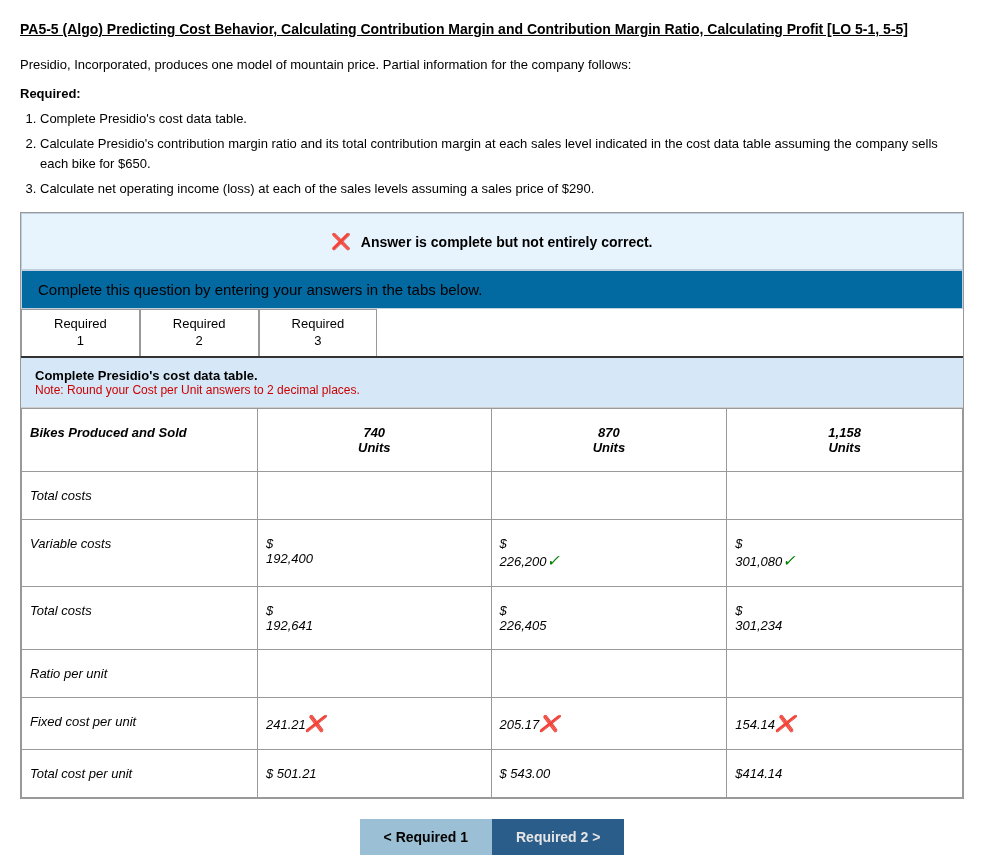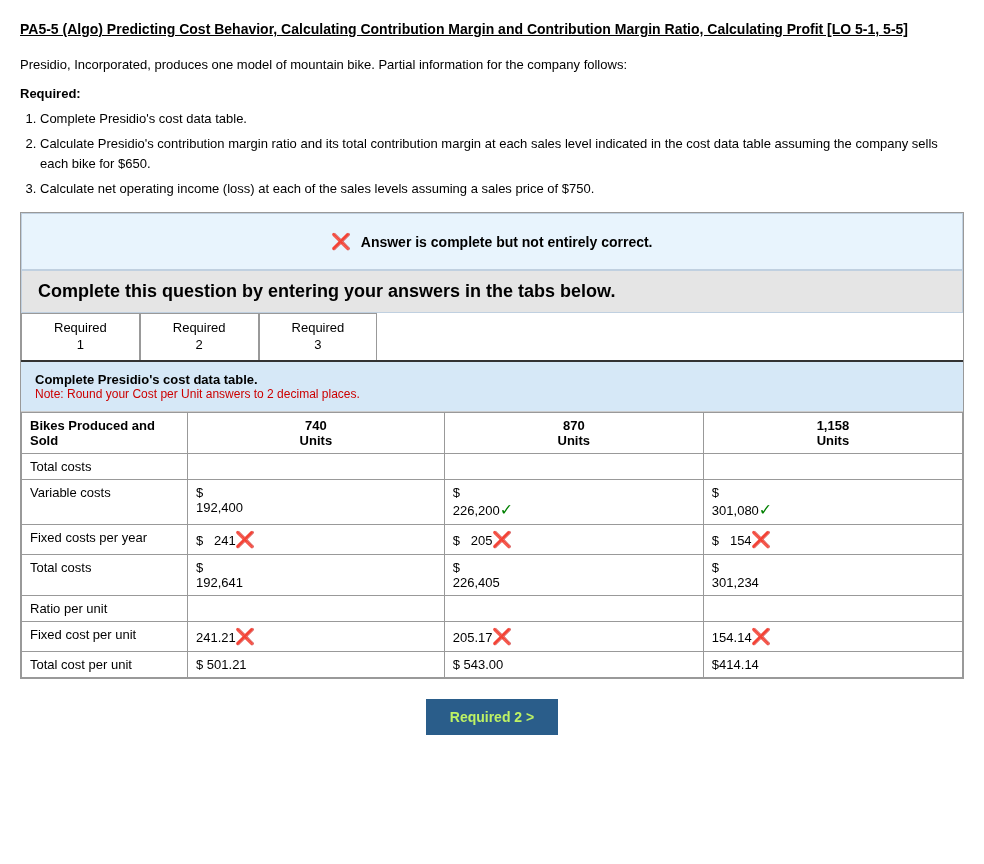--- a/index.html
+++ b/index.html
@@ -43,25 +43,25 @@
       font-weight: bold;
       font-size: 14px;
     }
     .alert-icon {
       color: #c00;
       font-size: 16px;
       margin-right: 6px;
     }
     .complete-box {
       border: 1px solid #c0d0e0;
-      background: #e5e5e5;
+      background: #0369a1;
       padding: 10px 16px;
       margin-bottom: 0;
-      font-weight: bold;
-      font-size: 18px;
+      font-weight: normal;
+      font-size: 15px;
     }
     .outer-border {
       border: 1px solid #999;
       margin-bottom: 16px;
     }
     
     .tabs-row {
       display: flex;
       border-bottom: 2px solid #333;
       margin-bottom: 0;
@@ -94,30 +94,31 @@
       font-size: 12px;
     }
     
     .data-table {
       width: 100%;
       border-collapse: collapse;
       font-size: 13px;
     }
     .data-table th, .data-table td {
       border: 1px solid #999;
-      padding: 5px 8px;
+      padding: 16px 8px;
       vertical-align: top;
+      font-style: italic;
     }
     .data-table th {
       text-align: center;
       font-weight: bold;
       background: #fff;
     }
     .data-table td:first-child {
-      width: 166px;
+      width: 236px;
     }
     .indent {
       padding-left: 20px;
     }
     .check-green {
       color: green;
       font-size: 16px;
     }
     .check-red {
       color: red;
@@ -139,36 +140,36 @@
       font-weight: bold;
       cursor: pointer;
       border: none;
     }
     .nav-btn-prev {
       background: #9bbfd4;
       color: #000;
     }
     .nav-btn-next {
       background: #2a5d8a;
-      color: #bef264;
+      color: #e5e5e5;
     }
   </style>
 </head>
 <body>
 
 <div class="page-title">PA5-5 (Algo) Predicting Cost Behavior, Calculating Contribution Margin and Contribution Margin Ratio, Calculating Profit [LO 5-1, 5-5]</div>
 
-<div class="intro-text">Presidio, Incorporated, produces one model of mountain bike. Partial information for the company follows:</div>
+<div class="intro-text">Presidio, Incorporated, produces one model of mountain price. Partial information for the company follows:</div>
 
 <div class="required-label">Required:</div>
 
 <ol class="instructions">
   <li>Complete Presidio's cost data table.</li>
   <li>Calculate Presidio's contribution margin ratio and its total contribution margin at each sales level indicated in the cost data table assuming the company sells each bike for $650.</li>
-  <li>Calculate net operating income (loss) at each of the sales levels assuming a sales price of $750.</li>
+  <li>Calculate net operating income (loss) at each of the sales levels assuming a sales price of $290.</li>
 </ol>
 
 <div class="outer-border">
   <div class="alert-box">
     <span class="alert-icon">❌</span>
     <span>Answer is complete but not entirely correct.</span>
   </div>
   <div class="complete-box">
     <span>Complete this question by entering your answers in the tabs below.</span>
   </div>
@@ -217,32 +218,20 @@
         <td>
           <span class="dollar-sign">$</span><br>
           226,200<span class="check-green">✓</span>
         </td>
         <td>
           <span class="dollar-sign">$</span><br>
           301,080<span class="check-green">✓</span>
         </td>
       </tr>
 
-      <tr>
-        <td class="indent">Fixed costs per year</td>
-        <td>
-          $ &nbsp;&nbsp;241<span class="check-red">❌</span>
-        </td>
-        <td>
-          $ &nbsp;&nbsp;205<span class="check-red">❌</span>
-        </td>
-        <td>
-          $ &nbsp;&nbsp;154<span class="check-red">❌</span>
-        </td>
-      </tr>
 
       <tr>
         <td>Total costs</td>
         <td>
           <span>$</span><br>
           192,641
         </td>
         <td>
           <span>$</span><br>
           226,405
@@ -278,14 +267,15 @@
         <td>Total cost per unit</td>
         <td>$ 501.21</td>
         <td>$ 543.00</td>
         <td>$414.14</td>
       </tr>
     </tbody>
   </table>
 </div>
 
 <div class="nav-buttons">
+  <button class="nav-btn nav-btn-prev">&lt; Required 1</button>
   <button class="nav-btn nav-btn-next">Required 2 &gt;</button>
 </div>
 
 </body></html>

